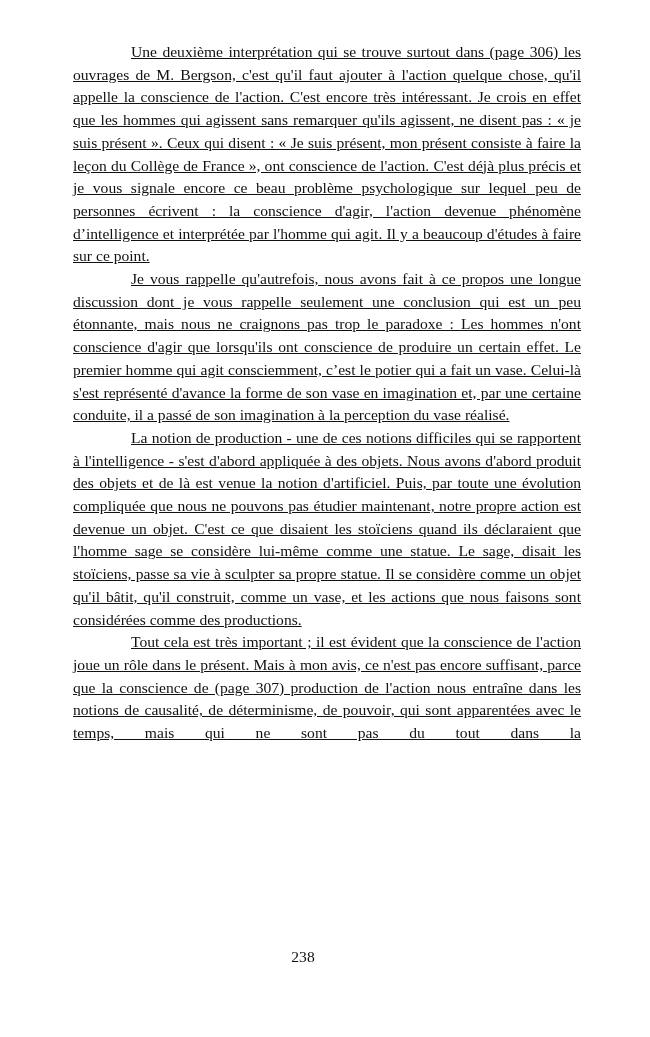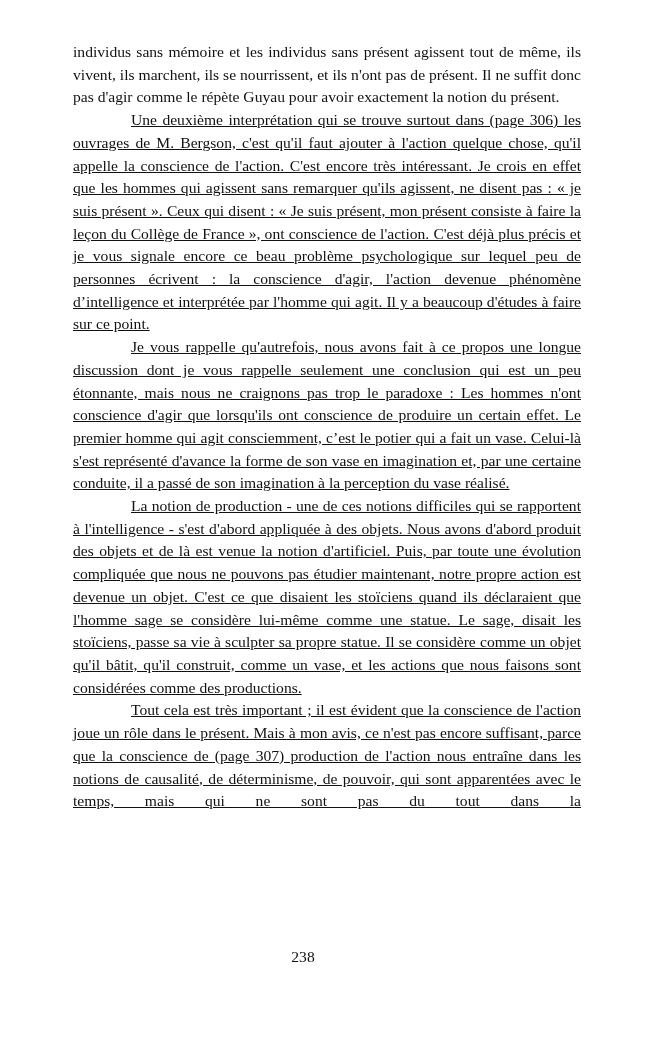--- a/index.html
+++ b/index.html
@@ -39,20 +39,19 @@
       top: 946px;
       text-align: center;
       font-size: 15.6px;
       line-height: 22px;
     }
   </style>
 </head>
 <body>
 
 <div class="page">
-  <p class="para">individus sans mémoire et les individus sans présent agissent tout de même, ils vivent, ils marchent, ils se nourrissent, et ils n'ont pas de présent. Il ne suffit donc pas d'agir comme le répète Guyau pour avoir exactement la notion du présent.</p>
   <p class="para indent">Une deuxième interprétation qui se trouve surtout dans (page 306) les ouvrages de M. Bergson, c'est qu'il faut ajouter à l'action quelque chose, qu'il appelle la conscience de l'action. C'est encore très intéressant. Je crois en effet que les hommes qui agissent sans remarquer qu'ils agissent, ne disent pas : « je suis présent ». Ceux qui disent : « Je suis présent, mon présent consiste à faire la leçon du Collège de France », ont conscience de l'action. C'est déjà plus précis et je vous signale encore ce beau problème psychologique sur lequel peu de personnes écrivent : la conscience d'agir, l'action devenue phénomène d’intelligence et interprétée par l'homme qui agit. Il y a beaucoup d'études à faire sur ce point.</p>
   <p class="para indent">Je vous rappelle qu'autrefois, nous avons fait à ce propos une longue discussion dont je vous rappelle seulement une conclusion qui est un peu étonnante, mais nous ne craignons pas trop le paradoxe : Les hommes n'ont conscience d'agir que lorsqu'ils ont conscience de produire un certain effet. Le premier homme qui agit consciemment, c’est le potier qui a fait un vase. Celui-là s'est représenté d'avance la forme de son vase en imagination et, par une certaine conduite, il a passé de son imagination à la perception du vase réalisé.</p>
   <p class="para indent">La notion de production - une de ces notions difficiles qui se rapportent à l'intelligence - s'est d'abord appliquée à des objets. Nous avons d'abord produit des objets et de là est venue la notion d'artificiel. Puis, par toute une évolution compliquée que nous ne pouvons pas étudier maintenant, notre propre action est devenue un objet. C'est ce que disaient les stoïciens quand ils déclaraient que l'homme sage se considère lui-même comme une statue. Le sage, disait les stoïciens, passe sa vie à sculpter sa propre statue. Il se considère comme un objet qu'il bâtit, qu'il construit, comme un vase, et les actions que nous faisons sont considérées comme des productions.</p>
   <p class="para indent" style="text-align-last: justify;">Tout cela est très important ; il est évident que la conscience de l'action joue un rôle dans le présent. Mais à mon avis, ce n'est pas encore suffisant, parce que la conscience de (page 307) production de l'action nous entraîne dans les notions de causalité, de déterminisme, de pouvoir, qui sont apparentées avec le temps, mais qui ne sont pas du tout dans la</p>
 </div>
 
 <div class="page-number">238</div>
 
 </body></html>

